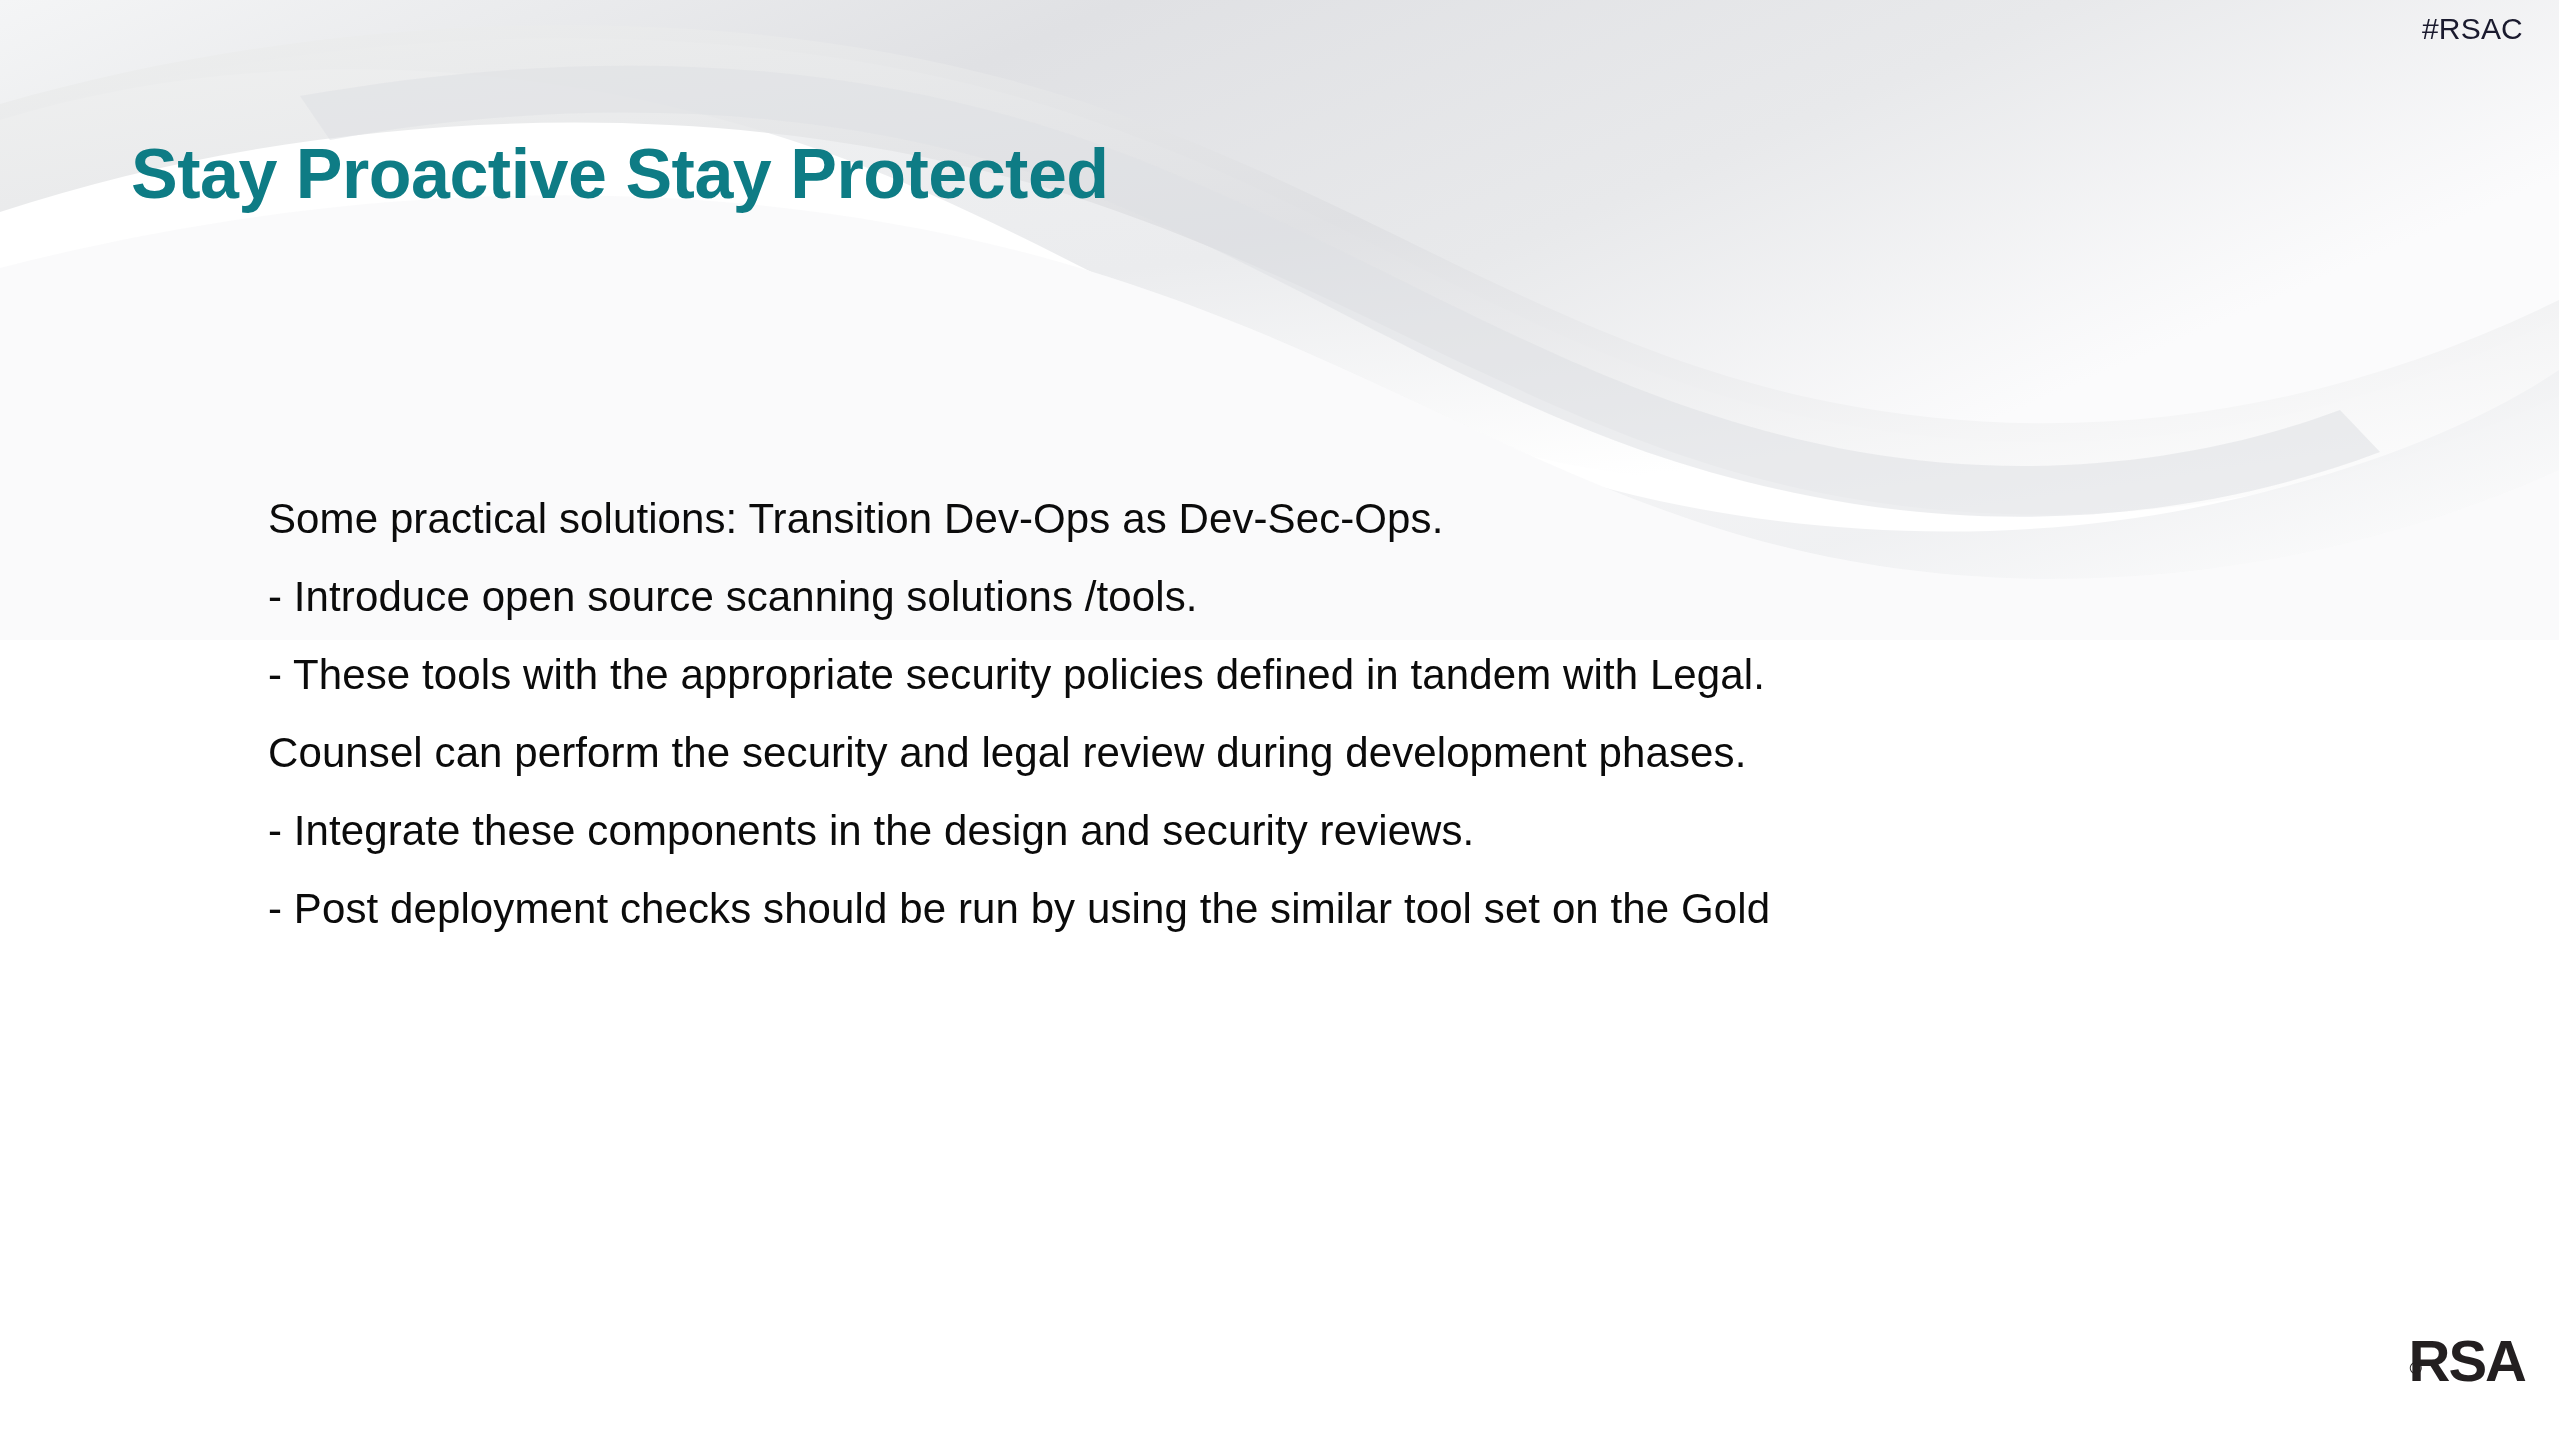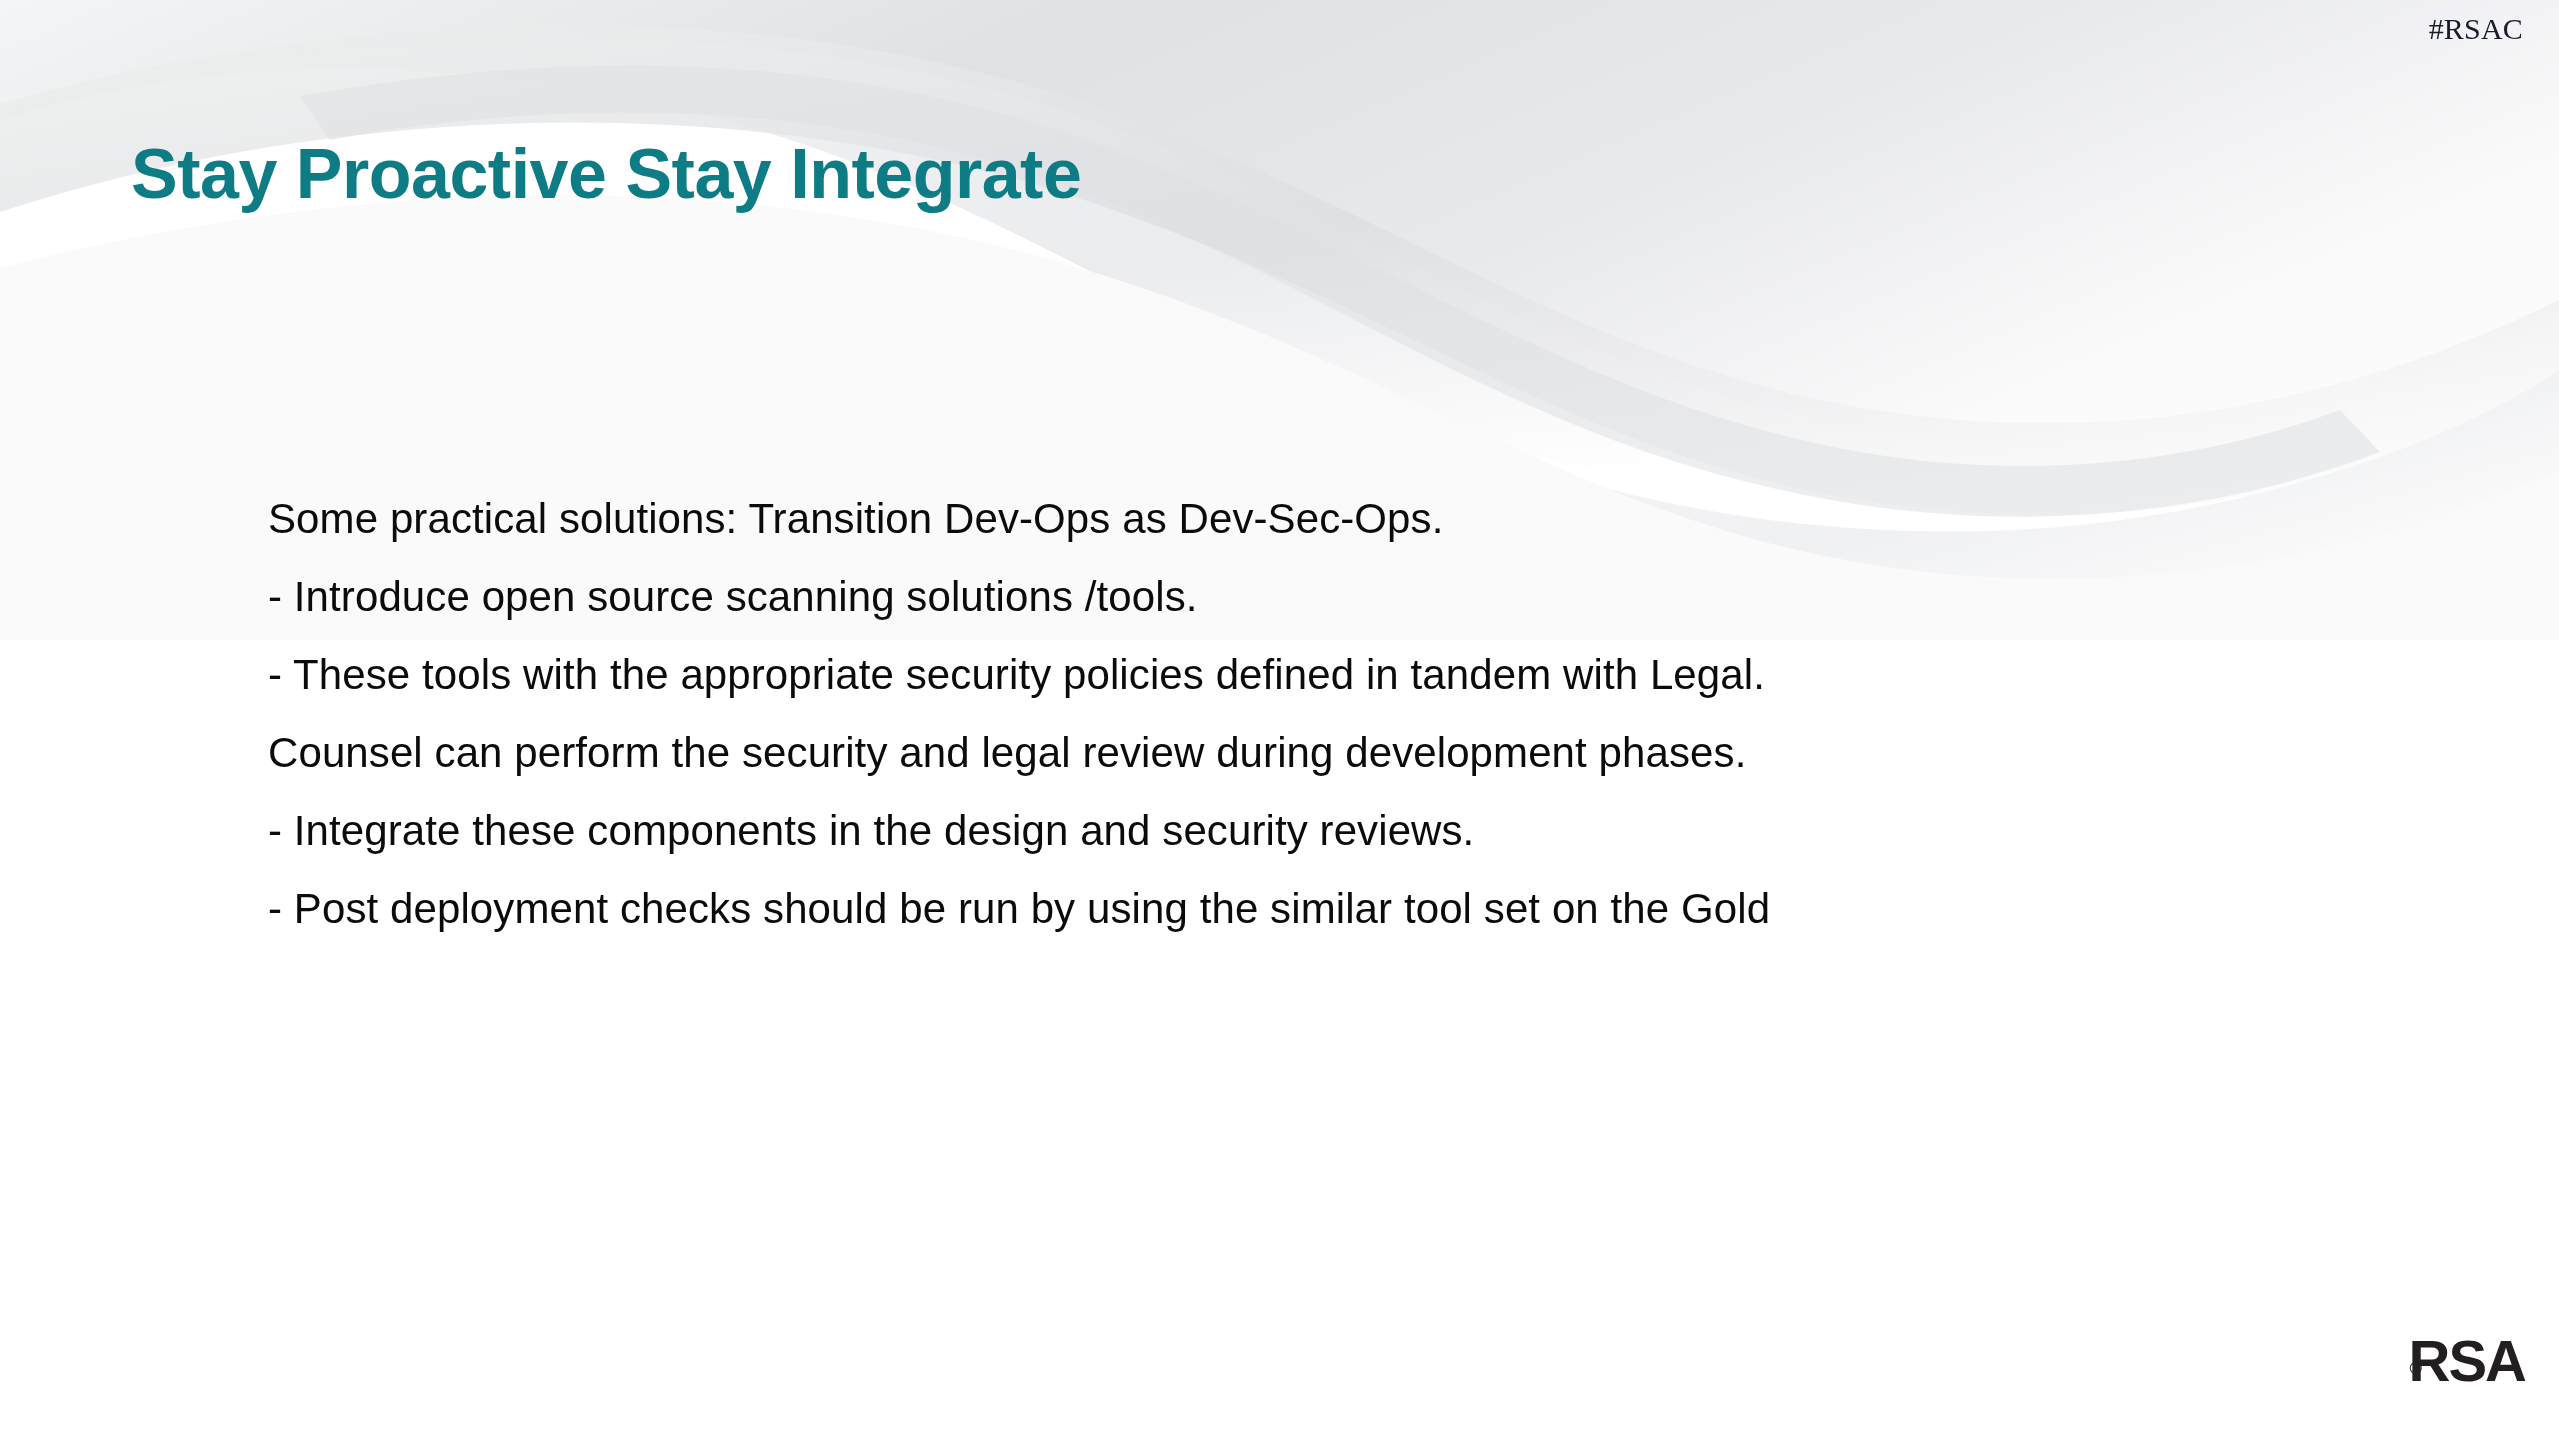--- a/index.html
+++ b/index.html
@@ -37,21 +37,21 @@
     display: block;
     width: 2559px;
     height: 640px;
   }
 
   
   #hashtag {
     position: absolute;
     top: 14px;
     right: 36px;
-    font-family: Liberation Serif, serif;
+    font-family: Liberation Sans, sans-serif;
     font-size: 30px;
     font-weight: 400;
     color: #1a1a2e;
     letter-spacing: 0.2px;
     line-height: 1;
     white-space: nowrap;
   }
 
   
   #slide-title {
@@ -193,21 +193,21 @@
                C1420,276 1600,406 1860,452
                C2020,480 2190,466 2340,410
                L2380,452 C2200,520 2000,534 1810,496
                C1530,442 1350,300 1100,198
                C880,108 600,90 330,140 Z" fill="#dfe0e3" opacity="0.55"></path>
     </svg>
   </div>
 
   <div id="hashtag">#RSAC</div>
 
-  <h1 id="slide-title">Stay Proactive Stay Integrate</h1>
+  <h1 id="slide-title">Stay Proactive Stay Protected</h1>
 
   <div id="body-copy">
     <div class="body-line">Some practical solutions: Transition Dev-Ops as Dev-Sec-Ops.</div>
     <div class="body-line">- Introduce open source scanning solutions /tools.</div>
     <div class="body-line">- These tools with the appropriate security policies defined in tandem with Legal.</div>
     <div class="body-line">Counsel can perform the security and legal review during development phases.</div>
     <div class="body-line">- Integrate these components in the design and security reviews.</div>
     <div class="body-line">- Post deployment checks should be run by using the similar tool set on the Gold</div>
   </div>
 

